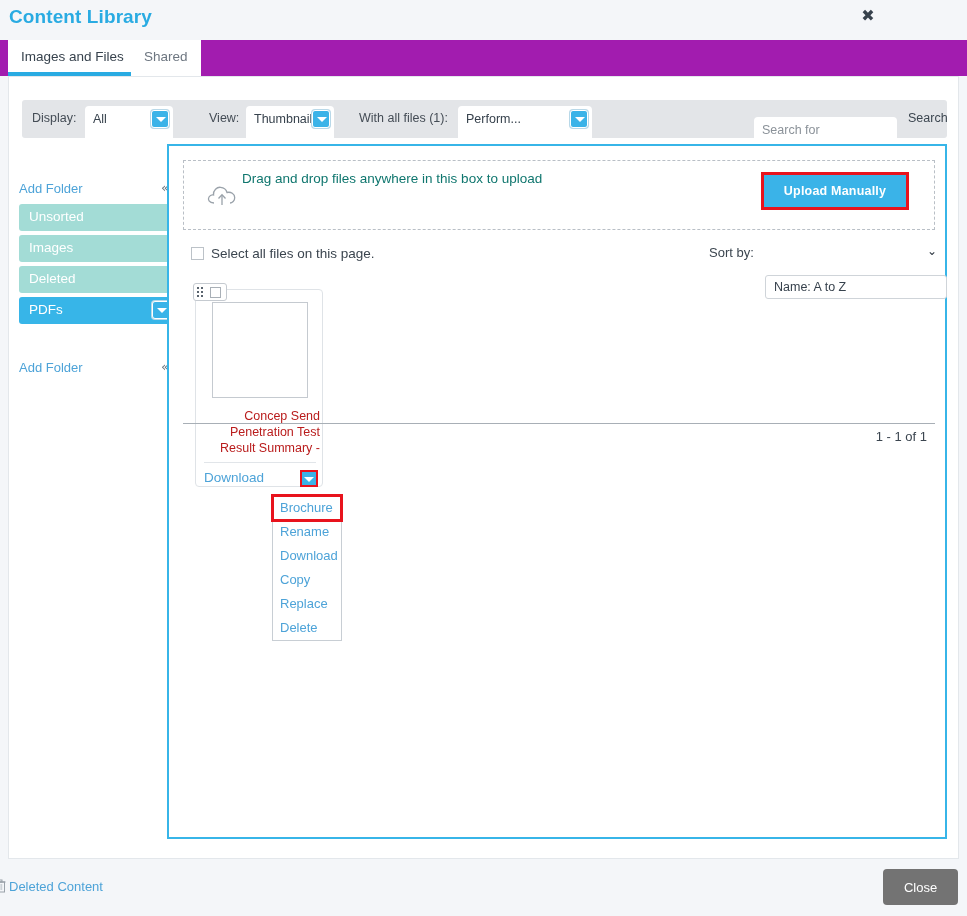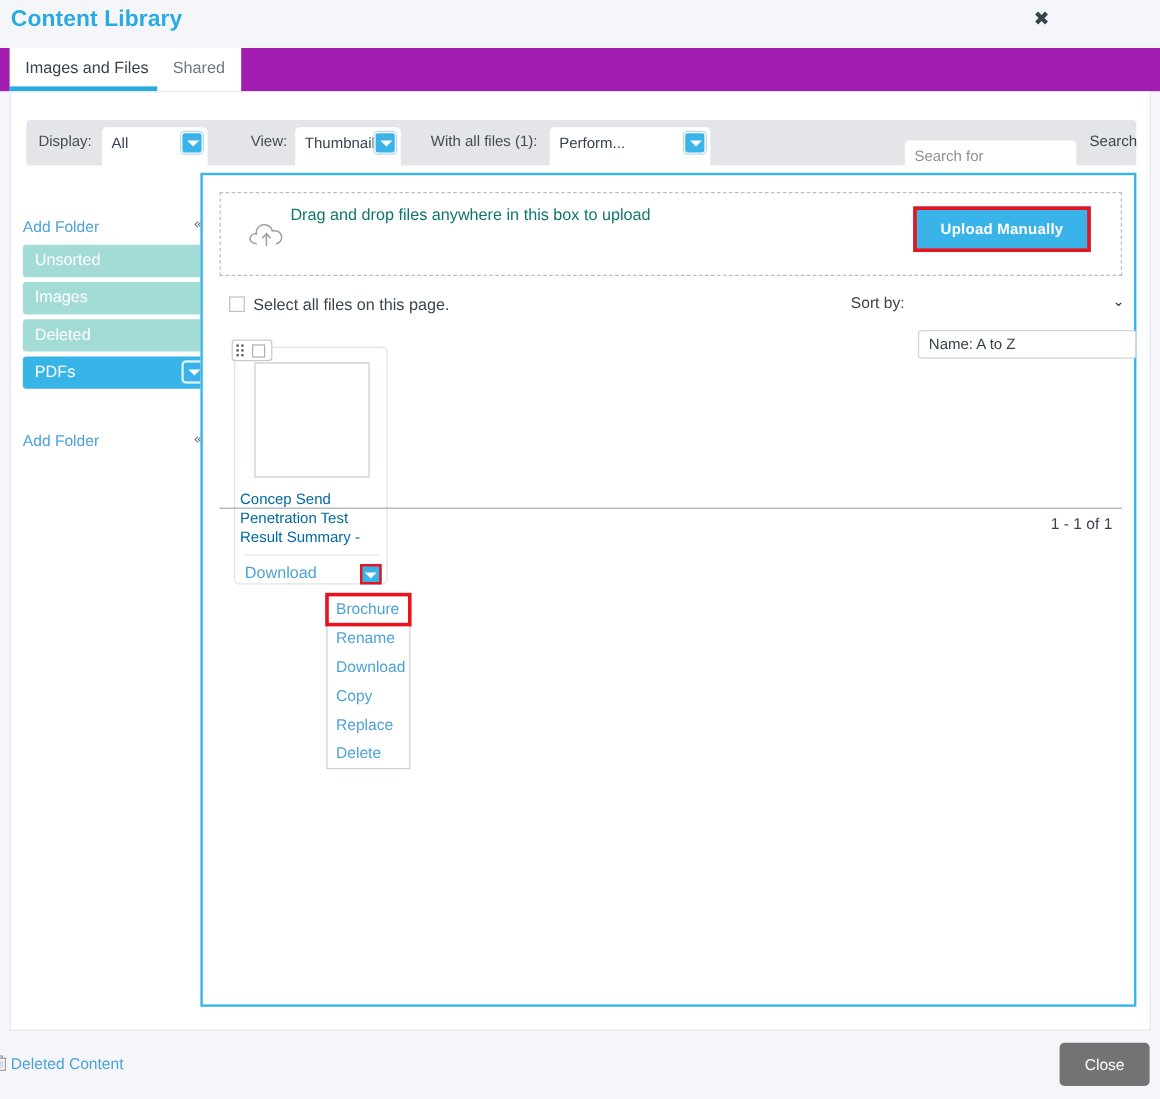--- a/index.html
+++ b/index.html
@@ -291,23 +291,23 @@
   }
   .thumb-frame {
     position: absolute; left: 16px; top: 12px;
     width: 96px; height: 96px;
     border: 1px solid #c5cad0;
     background: #ffffff;
   }
   .file-name {
     position: absolute; left: 4px; top: 118px;
     width: 120px;
-    text-align: left;
+    text-align: right;
     font-size: 12.5px; line-height: 16px;
-    color: #0369a1;
+    color: #b91c1c;
   }
   .card-sep {
     position: absolute; left: 8px; top: 172px;
     width: 112px; height: 1px;
     background: #e1e5e9;
   }
   .download-link {
     position: absolute; left: 8px; top: 180px;
     font-size: 13.5px; color: #4da3d8;
     cursor: pointer;

